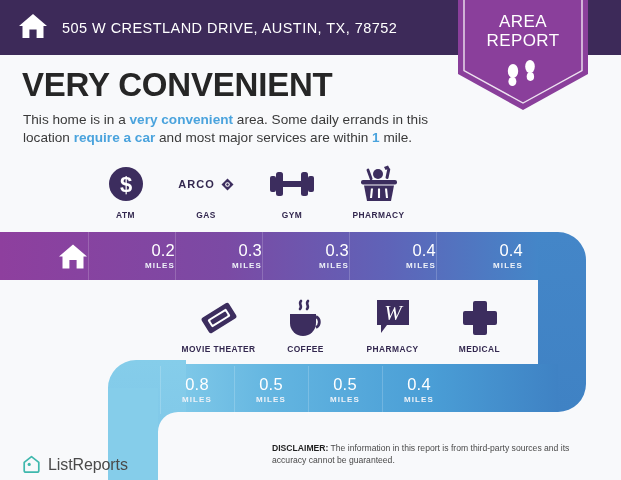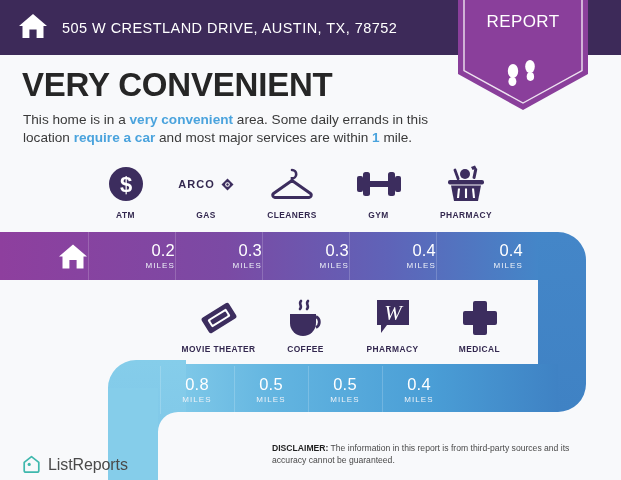--- a/index.html
+++ b/index.html
@@ -68,21 +68,21 @@
 
   .arco-wrap{display:flex;align-items:center;gap:6px;color:#33284f;
     font-size:11px;font-weight:bold;letter-spacing:1px;}
 
   
   .snake{position:absolute;left:0;top:228px;width:621px;height:252px;z-index:1;}
 
   .bar-values{position:absolute;z-index:3;display:flex;pointer-events:none;}
   .val-cell{display:flex;flex-direction:column;align-items:center;justify-content:center;}
   .val-num{color:#fff;font-size:16.5px;line-height:17px;font-weight:400;letter-spacing:.2px;}
-  .val-unit{color:#eef2f8;font-size:8px;font-weight:normal;letter-spacing:1.1px;margin-top:2px;}
+  .val-unit{color:#eef2f8;font-size:8px;font-weight:bold;letter-spacing:1.1px;margin-top:2px;}
 
   #bar-row-1{left:0px;top:232px;height:48px;}
   #bar-row-1 .val-cell{width:87px;align-items:flex-end;}
   #bar-row-1 .home-cell{width:88px;}
   #bar-row-2{left:160px;top:366px;height:48px;}
   #bar-row-2 .val-cell{width:74px;}
 
   .divider{position:absolute;top:0;width:1px;height:48px;background:rgba(255,255,255,.18);}
 
   
@@ -113,20 +113,21 @@
       <path d="M0 0 H130 V76 L65 112 L0 76 Z" fill="#8a3f9b"></path>
       <path d="M6 0 H124 V72.5 L65 105 L6 72.5 Z" fill="none" stroke="#ffffff" stroke-width="1.4" opacity="0.85"></path>
       <g fill="#ffffff">
         <ellipse cx="55" cy="73" rx="5.2" ry="7"></ellipse>
         <ellipse cx="54.4" cy="83.5" rx="4" ry="4.6"></ellipse>
         <ellipse cx="72" cy="68.5" rx="4.8" ry="6.6"></ellipse>
         <ellipse cx="72.4" cy="78.6" rx="3.7" ry="4.3"></ellipse>
       </g>
     </svg>
     <div class="badge-text">
+      <div>AREA</div>
       <div>REPORT</div>
     </div>
   </div>
 
   <div class="title">VERY CONVENIENT</div>
   <div class="subtitle">
     <span>This home is in a </span><span class="hl">very convenient</span><span> area. Some daily errands in this location </span><span class="hl">require a car</span><span> and most major services are within </span><span class="hl">1</span><span> mile.</span>
   </div>
 
   <svg class="snake" viewBox="0 0 621 252">
@@ -240,29 +241,20 @@
           <svg width="13" height="13" viewBox="0 0 13 13">
             <path d="M6.5 0.5 L12.5 6.5 L6.5 12.5 L0.5 6.5 Z" fill="#3c2d5e"></path>
             <circle cx="6.5" cy="6.5" r="2.3" fill="#ffffff"></circle>
             <circle cx="6.5" cy="6.5" r="1.2" fill="#3c2d5e"></circle>
           </svg>
         </div>
       </div>
       <div class="icon-label">GAS</div>
     </div>
 
-    <div class="icon-cell">
-      <div class="icon-art">
-        <svg width="44" height="34" viewBox="0 0 44 34">
-          <path d="M22 3 a4.2 4.2 0 0 1 4.2 4.2 a4.2 4.2 0 0 1 -4.2 4.2 v3.4" fill="none" stroke="#3c2d5e" stroke-width="2.6" stroke-linecap="round"></path>
-          <path d="M22 13.5 L3.5 26.5 a2.2 2.2 0 0 0 1.3 3.9 h34.4 a2.2 2.2 0 0 0 1.3 -3.9 Z" fill="none" stroke="#3c2d5e" stroke-width="3" stroke-linejoin="round"></path>
-        </svg>
-      </div>
-      <div class="icon-label">CLEANERS</div>
-    </div>
 
     <div class="icon-cell">
       <div class="icon-art">
         <svg width="44" height="30" viewBox="0 0 44 30">
           <rect x="0" y="7" width="6" height="16" rx="2" fill="#3c2d5e"></rect>
           <rect x="6" y="3" width="7" height="24" rx="2.5" fill="#3c2d5e"></rect>
           <rect x="13" y="12" width="18" height="6" fill="#3c2d5e"></rect>
           <rect x="31" y="3" width="7" height="24" rx="2.5" fill="#3c2d5e"></rect>
           <rect x="38" y="7" width="6" height="16" rx="2" fill="#3c2d5e"></rect>
         </svg>

